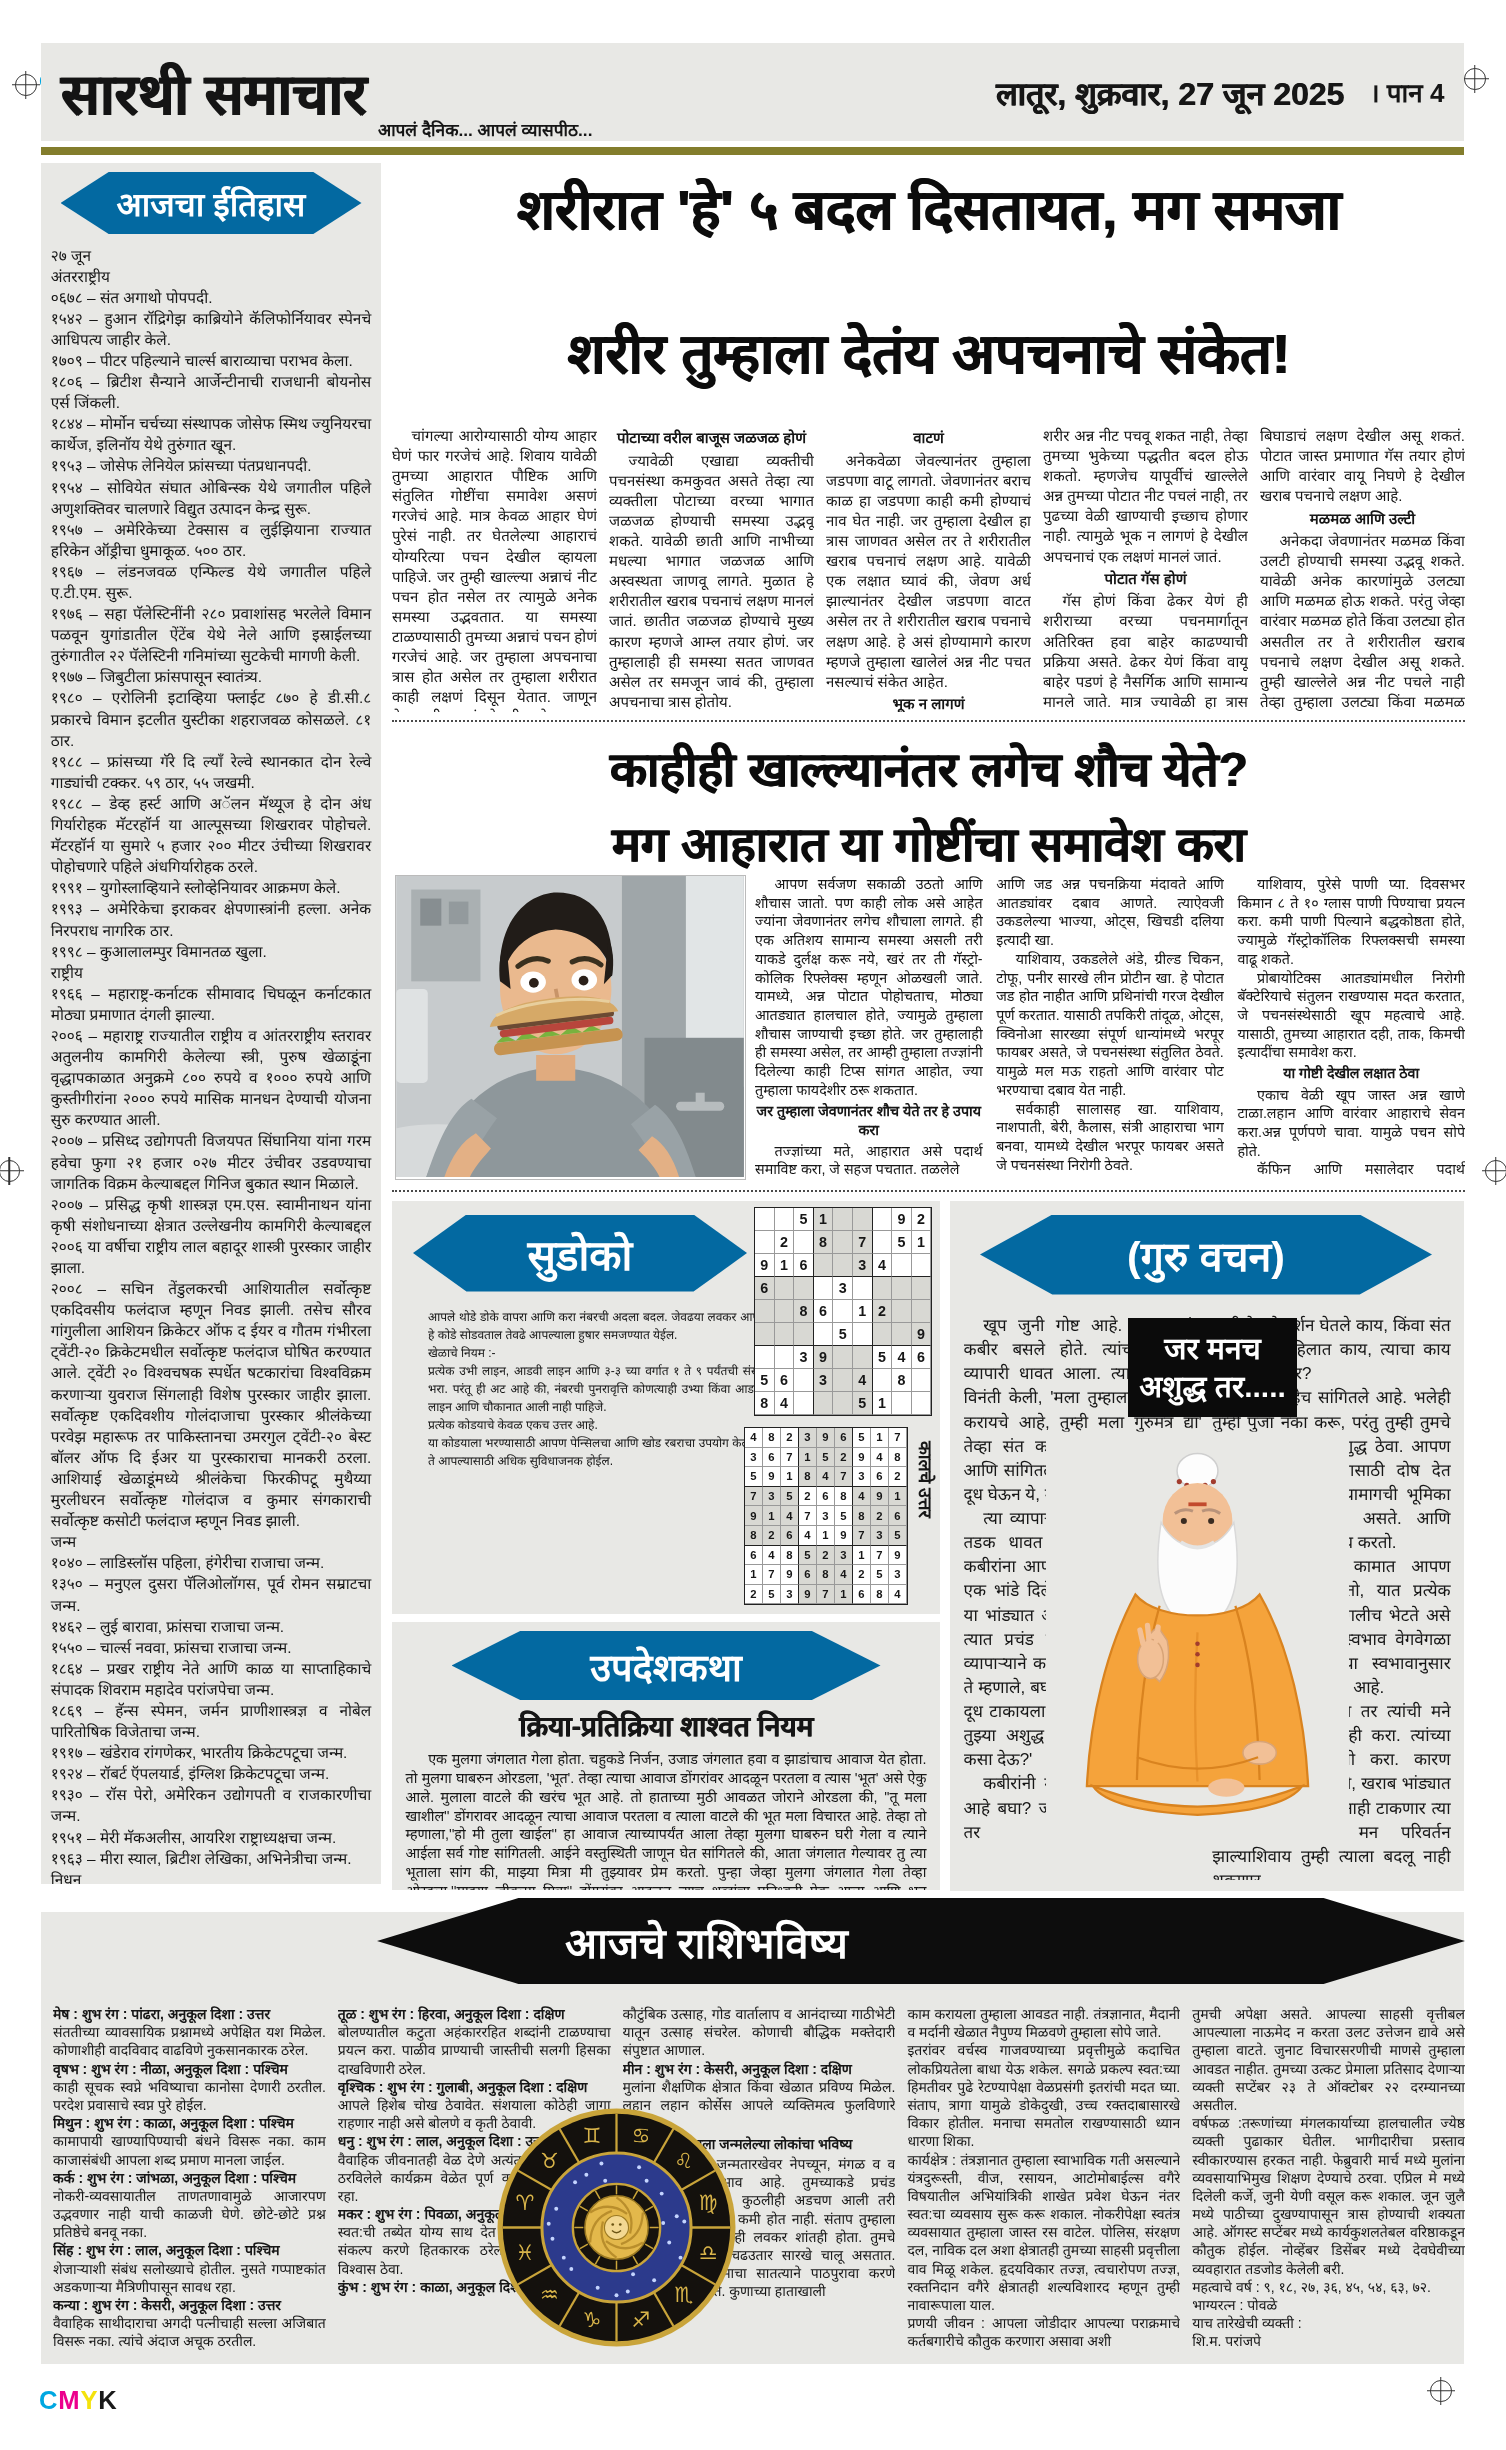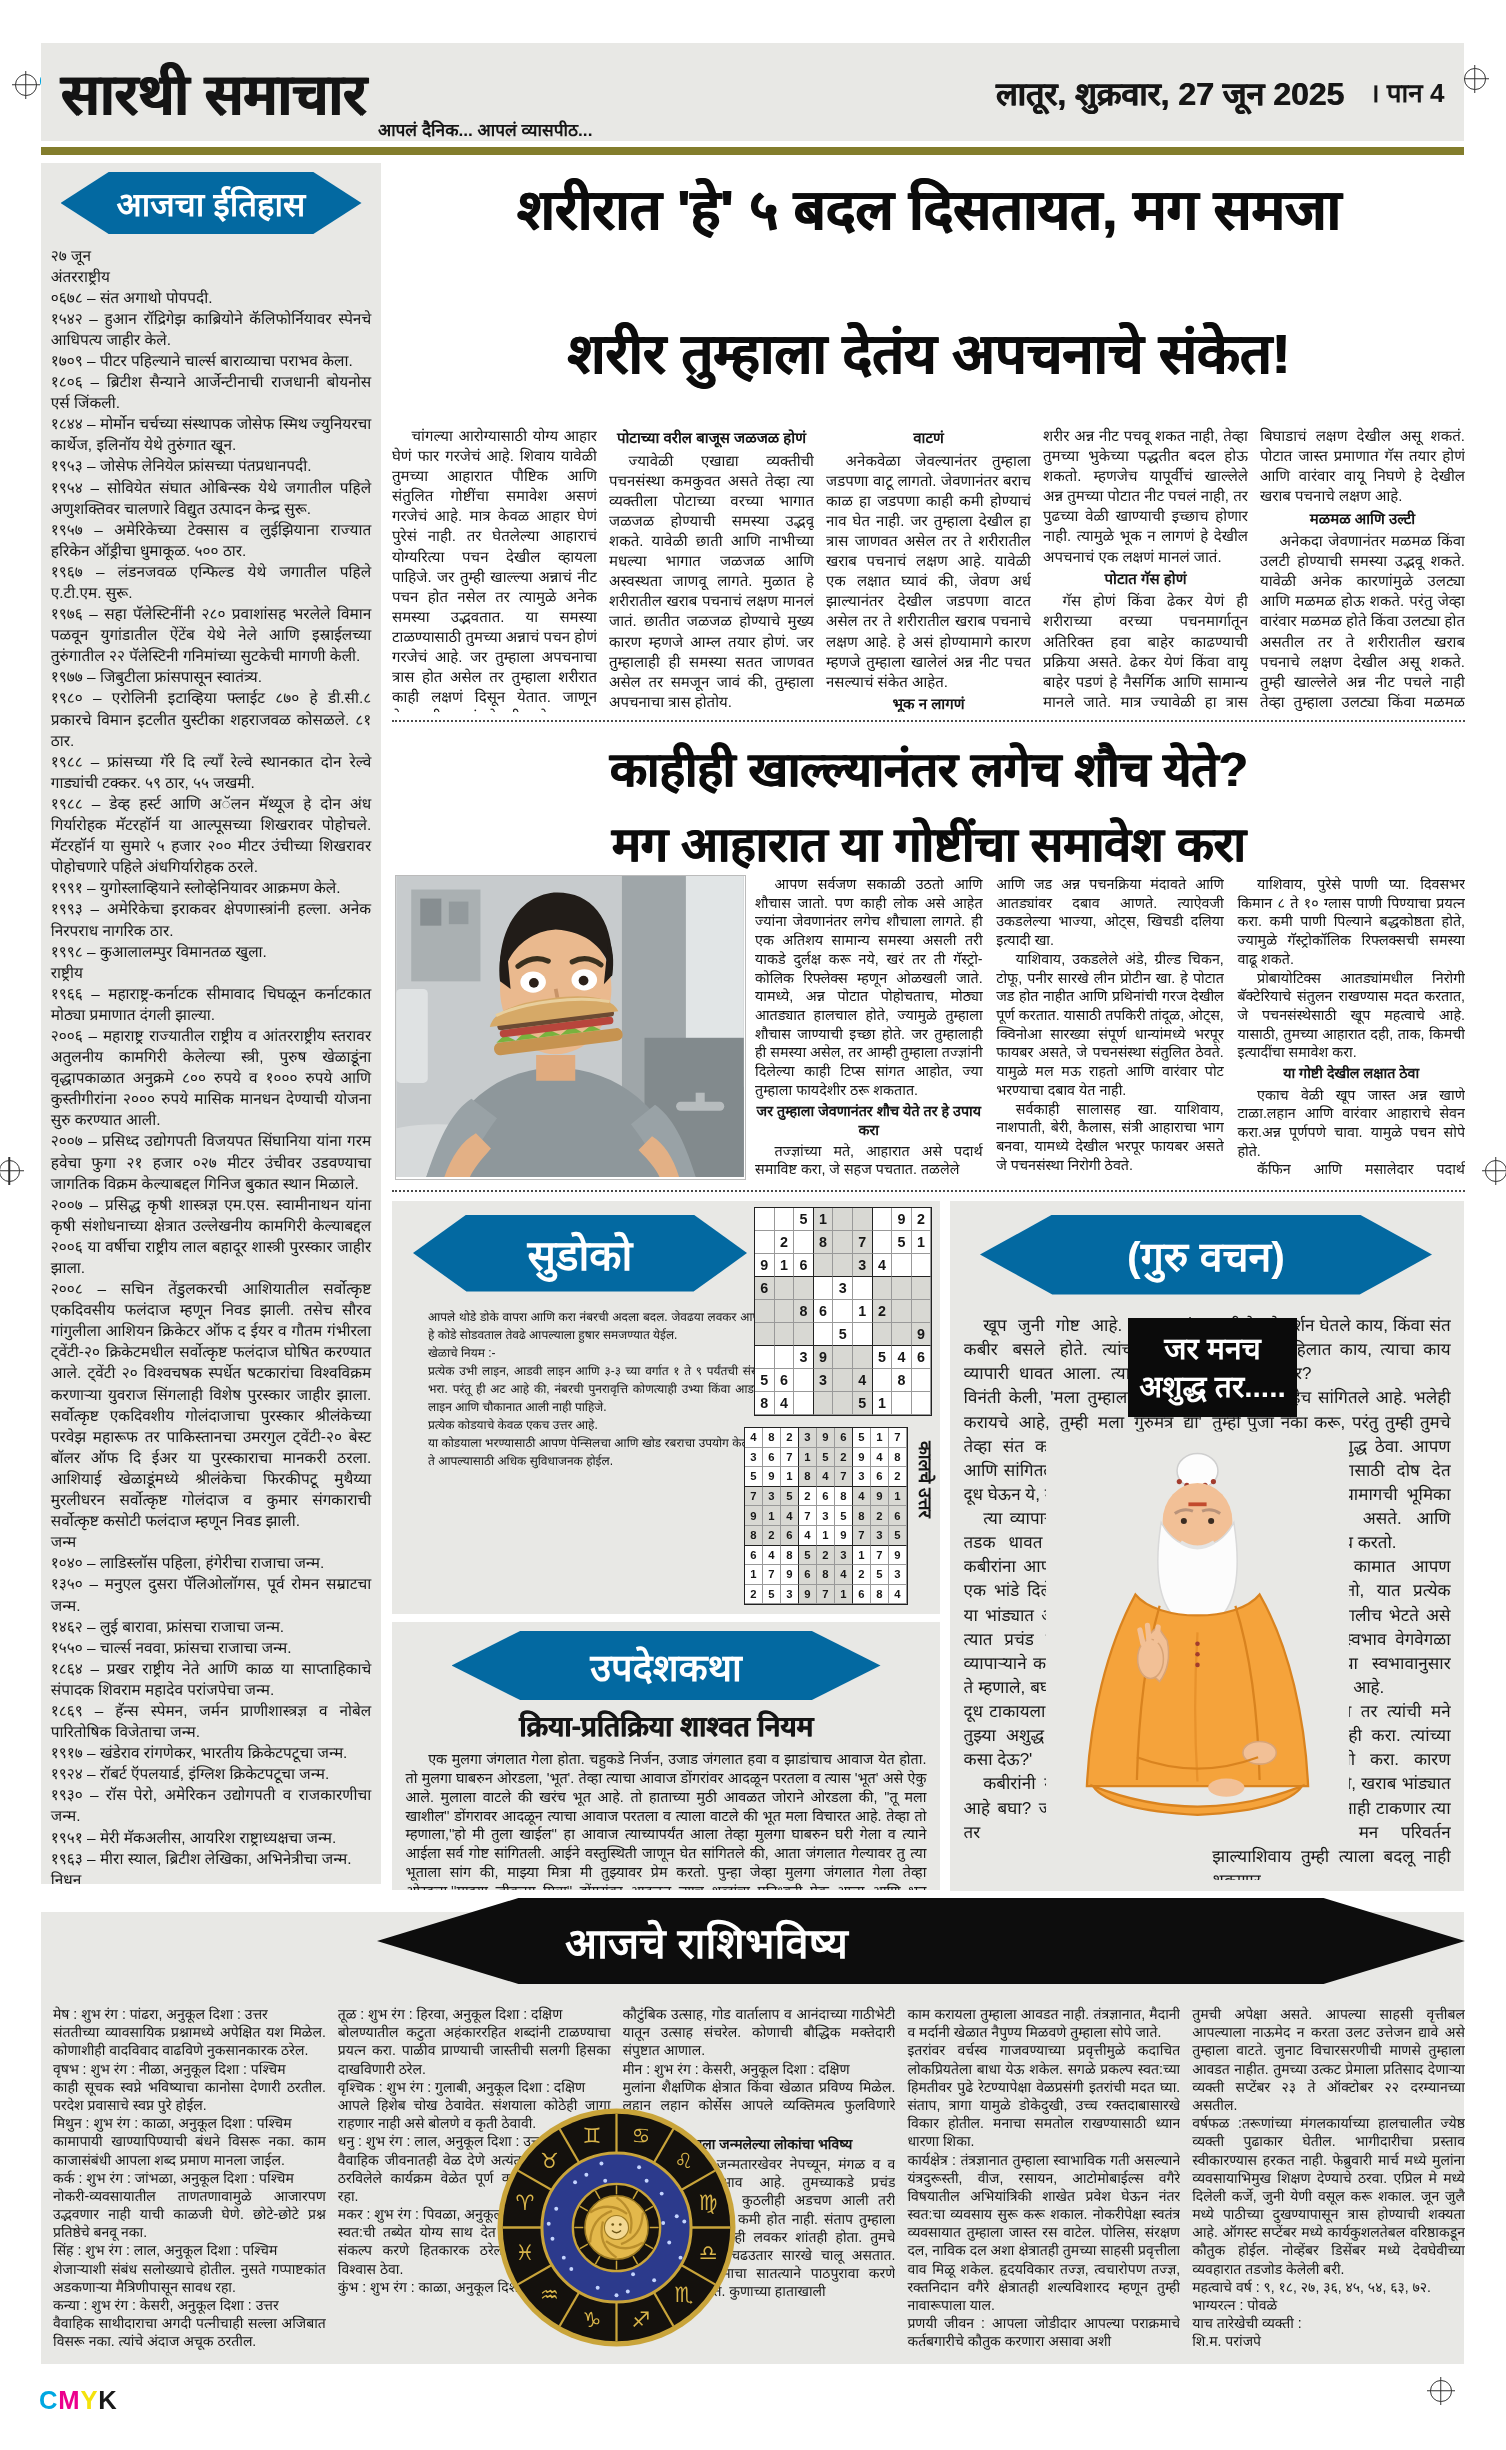--- a/index.html
+++ b/index.html
@@ -32,21 +32,21 @@
   .tline{text-align:justify;}
   
   .bighead{position:absolute;left:392px;width:1073px;text-align:center;font-weight:900;color:#0c0c0c;
            text-shadow:1.1px 0 #0c0c0c;white-space:nowrap;}
   
   .cols{position:absolute;display:flex;overflow:hidden;}
   .col{flex:1;overflow:hidden;}
   .blk-p{text-align:justify;text-indent:19.6px;}
   .blk-q{text-align:justify;}
   .blk-h{font-weight:800;text-align:center;margin:2.3px 0;}
-  .blk-s{font-weight:400;}
+  .blk-s{font-weight:700;}
   .dotline{position:absolute;left:392px;width:1073px;border-top:2.3px dotted #4a4a4a;}
   
   .photo{position:absolute;left:395px;top:875px;width:349px;height:303px;overflow:hidden;border:0.8px solid #bbb;}
   
   .sudoku{position:absolute;left:392px;top:1201px;width:548px;height:413px;background:#e8e8e5;}
   .sud-banner{position:absolute;left:21px;top:13.6px;width:334px;height:77px;}
   .sud-banner span{font-size:42px;}
   .sud-intro{position:absolute;left:36px;top:107px;width:340px;font-size:12px;line-height:1.5;}
   .grid{display:grid;background:#fff;border:1.5px solid #222;width:fit-content;position:absolute;}
   .sd-cell{display:flex;align-items:center;justify-content:center;border-right:0.8px solid #999;border-bottom:0.8px solid #999;font-weight:700;}

